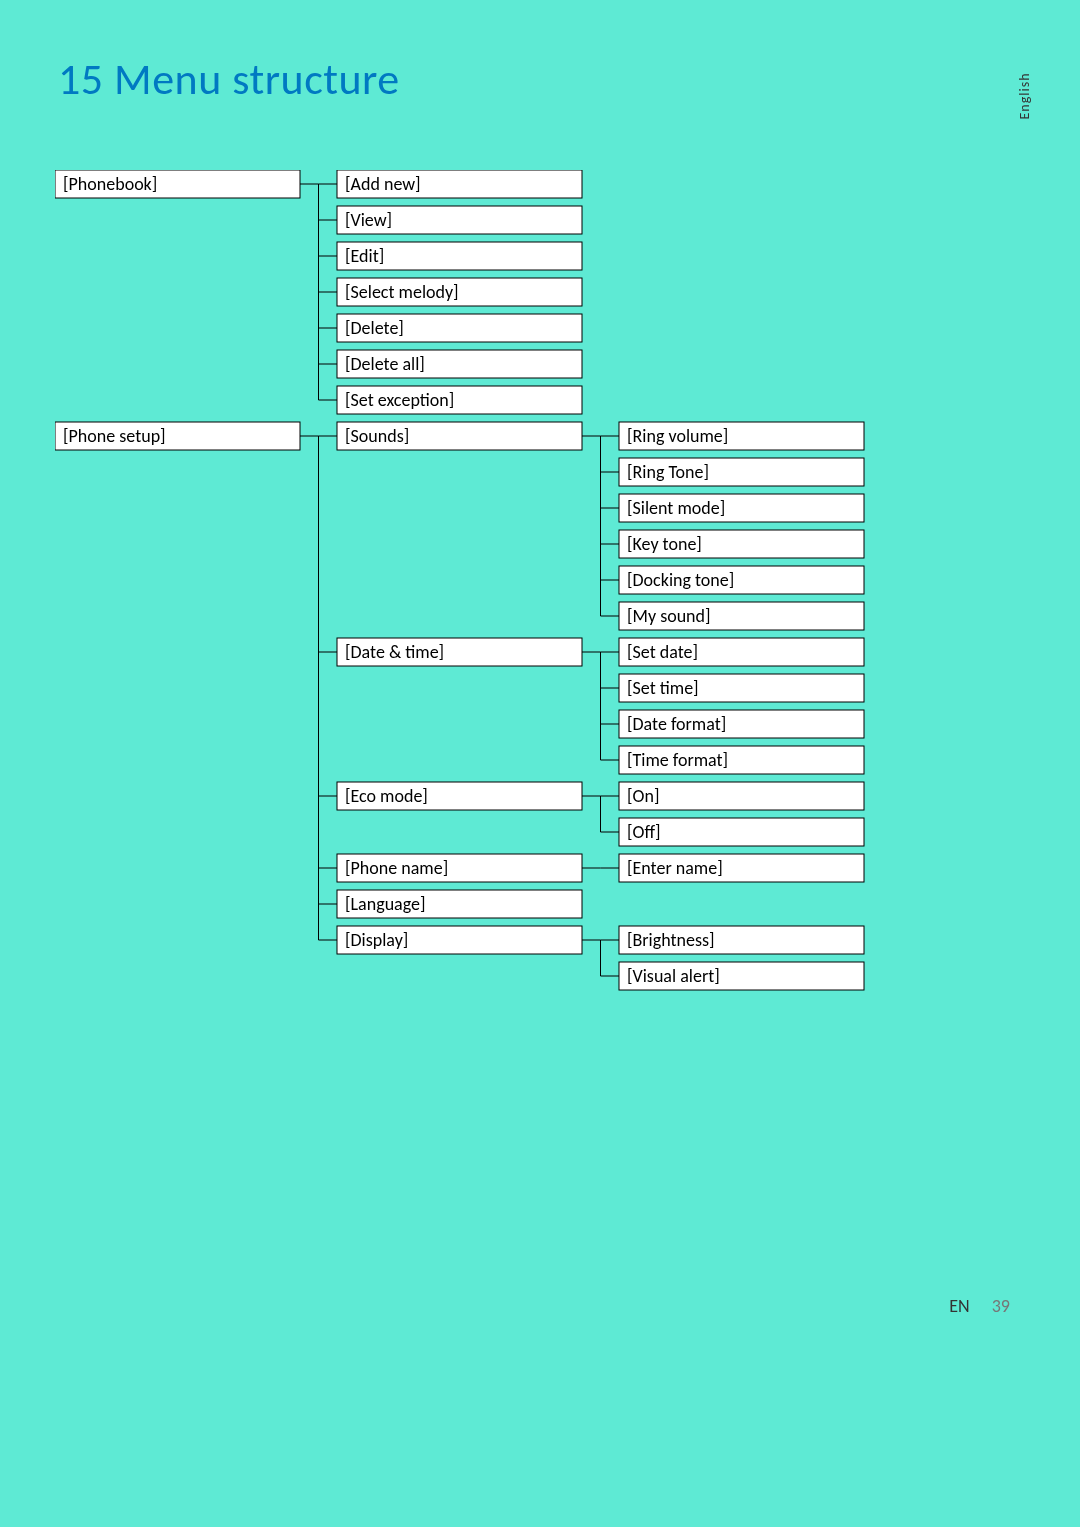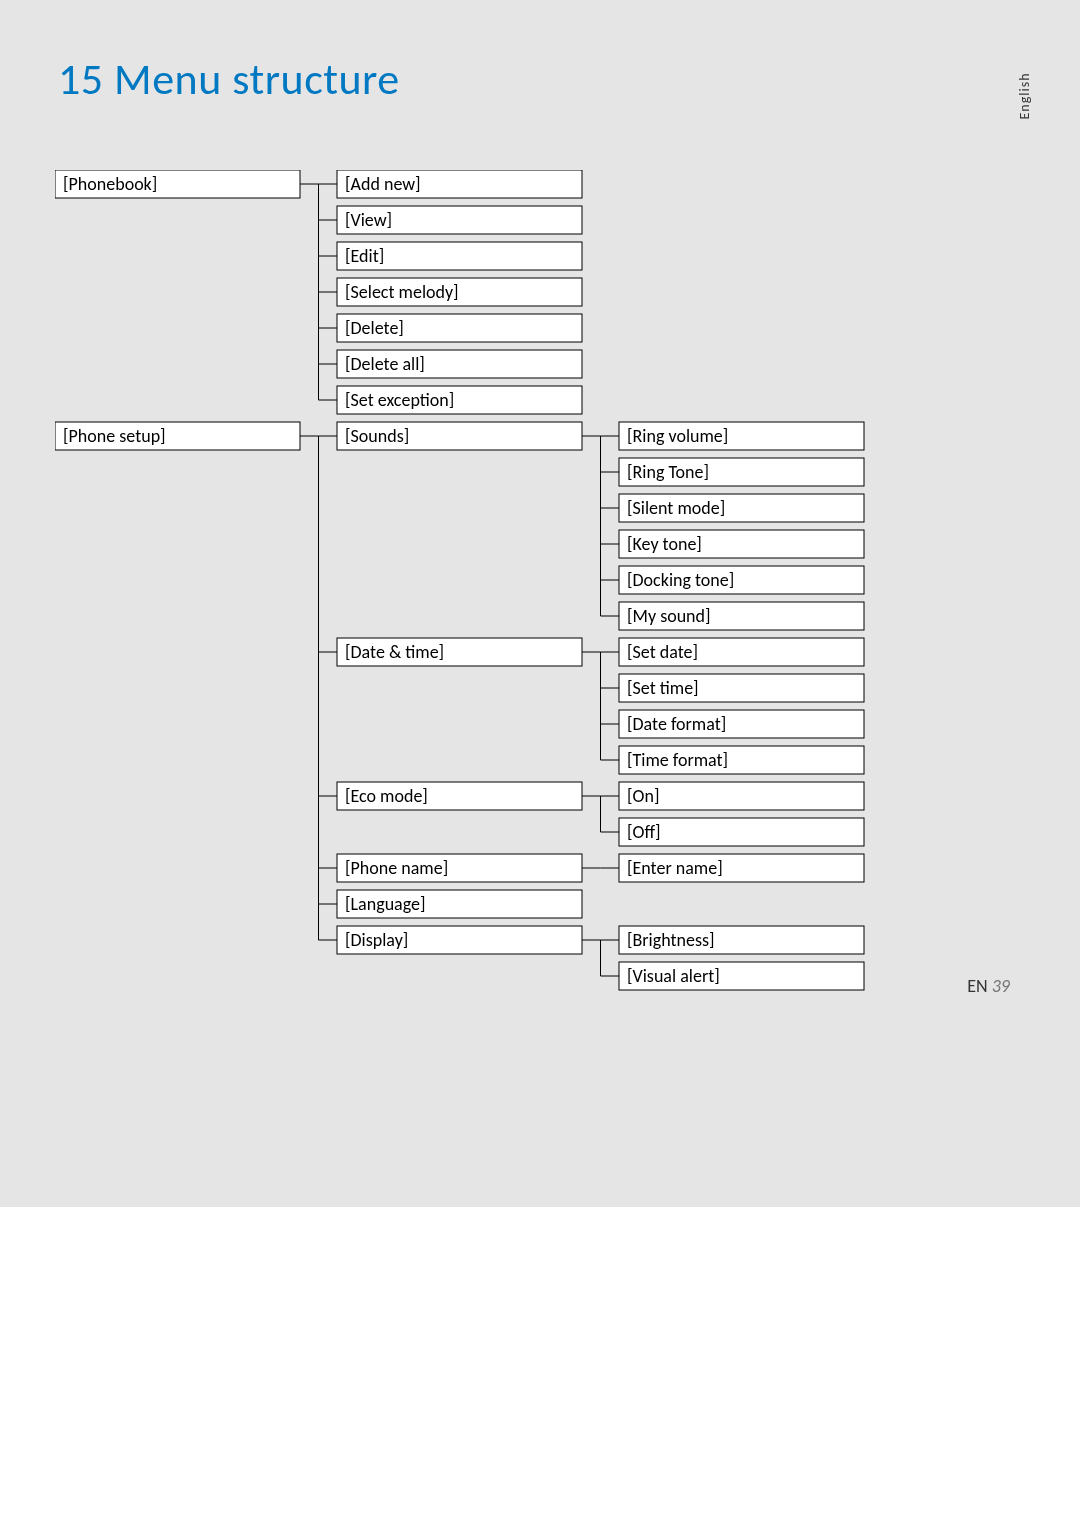--- a/index.html
+++ b/index.html
@@ -4,23 +4,23 @@
 <style>
   html, body {
     margin: 0;
     padding: 0;
     background: #fff;
     font-family: "Gill Sans", "Gill Sans MT", Calibri, "Trebuchet MS", sans-serif;
   }
   .page {
     position: relative;
     width: 1080px;
-    height: 1207px;
+    height: 1527px;
     box-sizing: border-box;
-    background: #e5e5e5;
+    background: #5eead4;
   }
   .title {
     position: absolute;
     left: 58px;
     top: 52px;
     font-size: 44px;
     color: #0079c2;
     font-weight: 400;
     letter-spacing: 0.5px;
   }
@@ -39,22 +39,21 @@
   }
   .footer {
     position: absolute;
     right: 70px;
     bottom: 210px;
     font-size: 18px;
     color: #333;
   }
   .footer .page-no {
     color: #777;
-    margin-left: 0;
-    font-style: italic;
+    margin-left: 18px;
   }
   svg.tree {
     position: absolute;
     left: 55px;
     top: 170px;
   }
   .cell-text {
     font-family: inherit;
     font-size: 18px;
     fill: #000;

